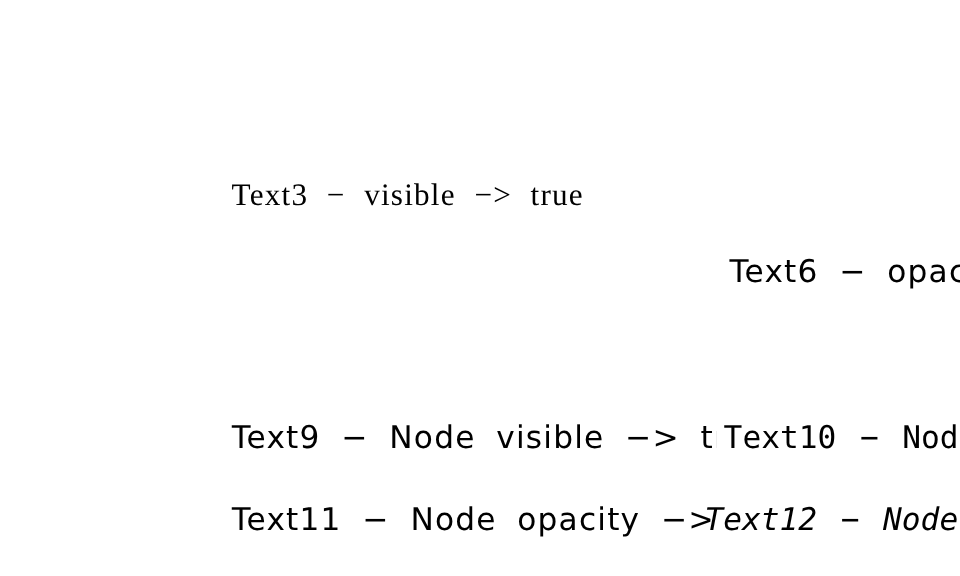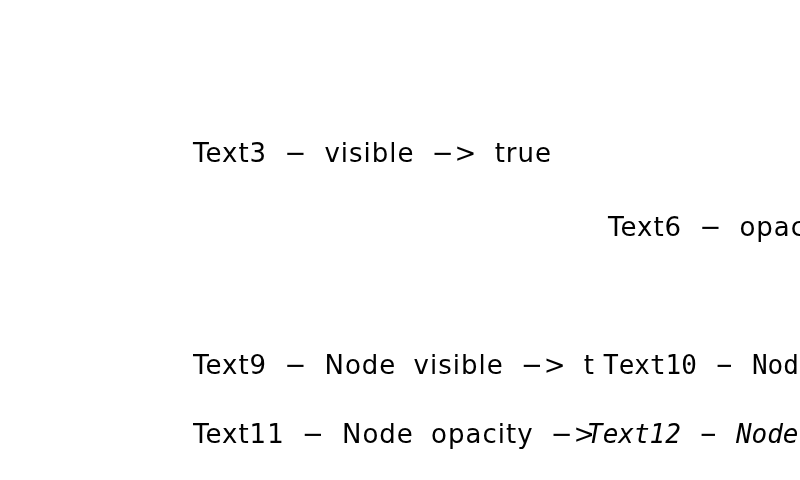--- a/index.html
+++ b/index.html
@@ -33,21 +33,21 @@
   }
   .mono {
     font-family: "DejaVu Sans Mono", monospace;
     letter-spacing: 0;
     word-spacing: 4px;
   }
   
   .clipped {
     overflow: hidden;
   }
-  #t3  { left: 193px; top: 137px; }
+  #t3  { left: 193px; top: 147px; font-family: Liberation Serif, serif; }
   #t6  { left: 608px; top: 211px; }
   #t9  { left: 193px; top: 349px; width: 404px; }
   #t10 { left: 603px; top: 349px; }
   #t11 { left: 193px; top: 418px; width: 399px; }
   #t12 { left: 587px; top: 418px; font-style: italic; }
 </style>
 </head>
 <body>
 
 <div class="stage">

